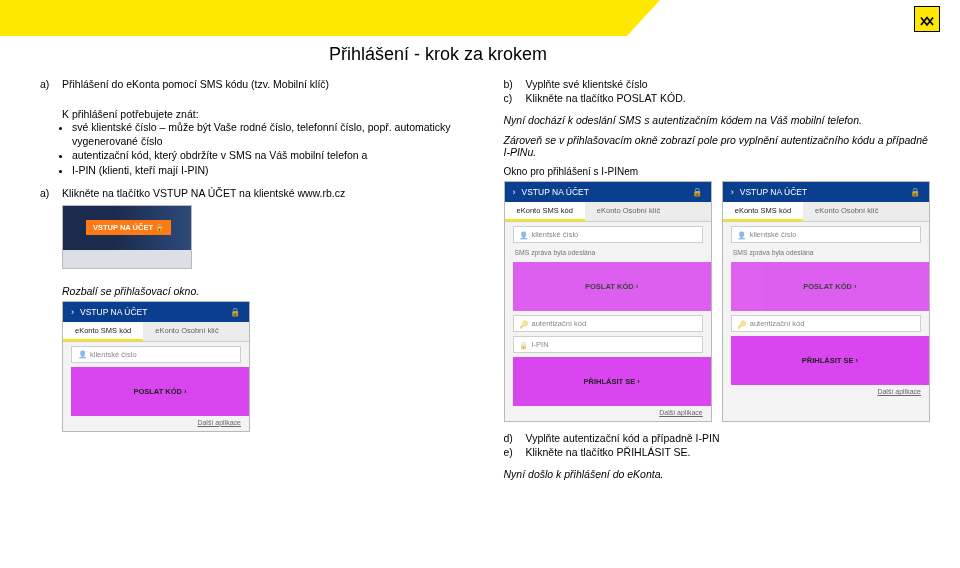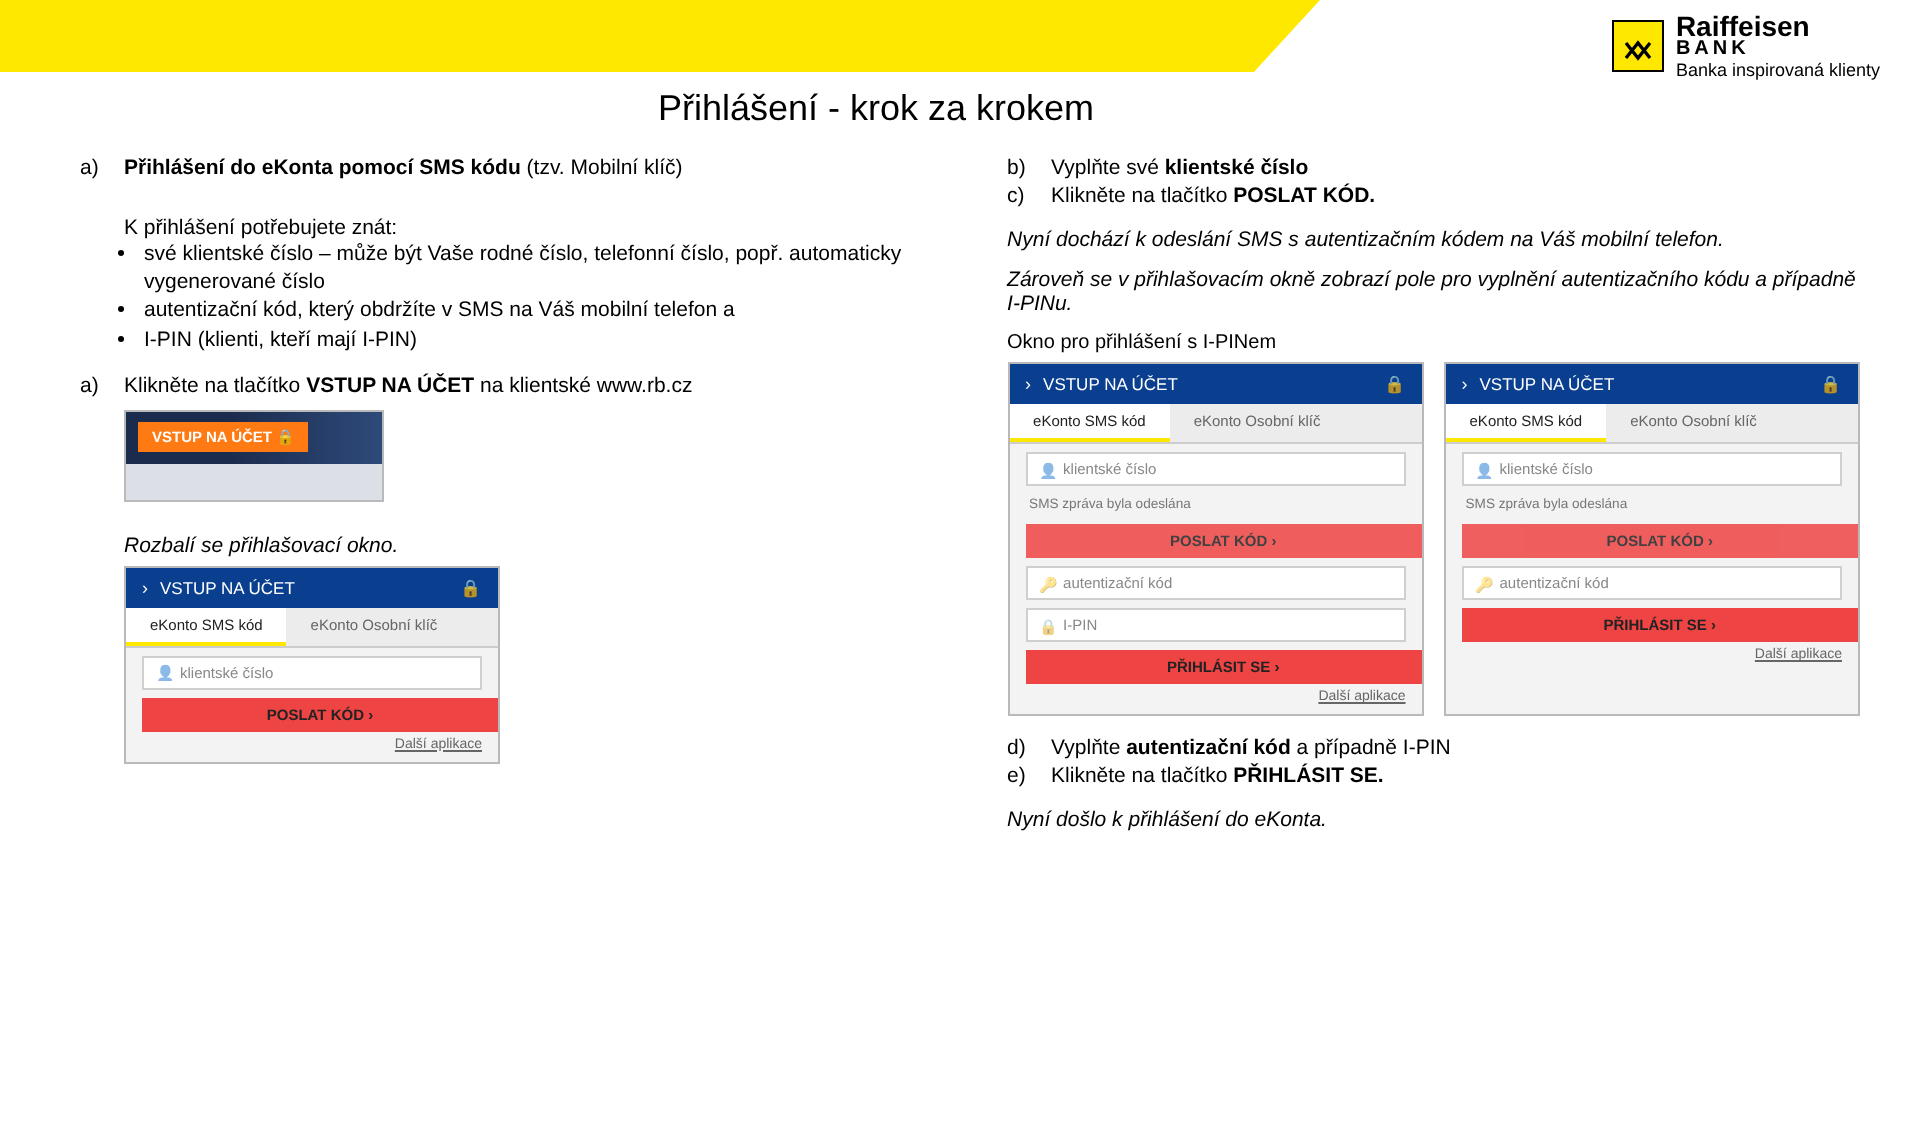--- a/index.html
+++ b/index.html
@@ -88,22 +88,22 @@
   .mock .field {
     margin: 4px 8px;
     padding: 3px 6px;
     background: #fff;
     border: 1px solid #cfcfcf;
     display: flex; align-items: center; gap: 4px;
     font-size: 7.5px; color: #888;
   }
   .mock .btn-yellow {
     margin: 4px 0 0 8px;
-    padding: 4px 8px;
-    background: #ef4444;
+    padding: 20px 8px;
+    background: #d946ef;
     color: #222;
     text-align: center;
     font-size: 7.5px;
     font-weight: bold;
   }
   .mock .note { padding: 2px 10px; font-size: 6.8px; color:#777; }
   .mock .footer-link { text-align: right; padding: 3px 8px 5px; font-size: 7px; color:#666; text-decoration: underline;}
   .mock .arrow { color:#fff; font-size:9px; }
 
   .row2 { display:flex; gap: 10px; }
@@ -116,46 +116,41 @@
   }
   .btn-orange {
     display:inline-block;
     padding:3px 7px;
     background:#ff7a12;
     color:#fff;
     font-size:7.5px;
     font-weight:bold;
   }
   .mock-header-img {
-    height: 26px;
+    height: 44px;
     background: linear-gradient(90deg,#1b2b4d 40%, #2e4a7a 100%);
     position:relative;
     display:flex; align-items:center;
-    padding-left:6px;
+    padding-left:23px;
   }
   .caption-row { display:flex; gap:10px;flex-direction:column; }
   .caption-row > div { flex:1; font-size:10px; }
-  b { font-weight: bold; }
+  b { font-weight: normal; }
   .icn { width:8px; height:8px; display:inline-block; opacity:.5; }
 </style>
 </head>
 <body>
 
 <div class="header-strip"></div>
 
 <div class="logo">
   <div class="logo-mark">
     <svg viewBox="0 0 24 24">
       <path d="M4 20 L12 10 L20 20 M4 10 L12 20 L20 10" stroke="#000" stroke-width="2.2" fill="none"></path>
     </svg>
-  </div>
-  <div>
-    <div class="logo-text"><span>Raiffeisen</span></div>
-    <div class="logo-text" style="letter-spacing:2px;font-size:10px;">BANK</div>
-    <div class="logo-tag">Banka inspirovaná klienty</div>
   </div>
 </div>
 
 <h1 class="page-title">Přihlášení - krok za krokem</h1>
 
 <div class="cols">
 
   <div class="col-left">
 
     <div class="ol-item">

